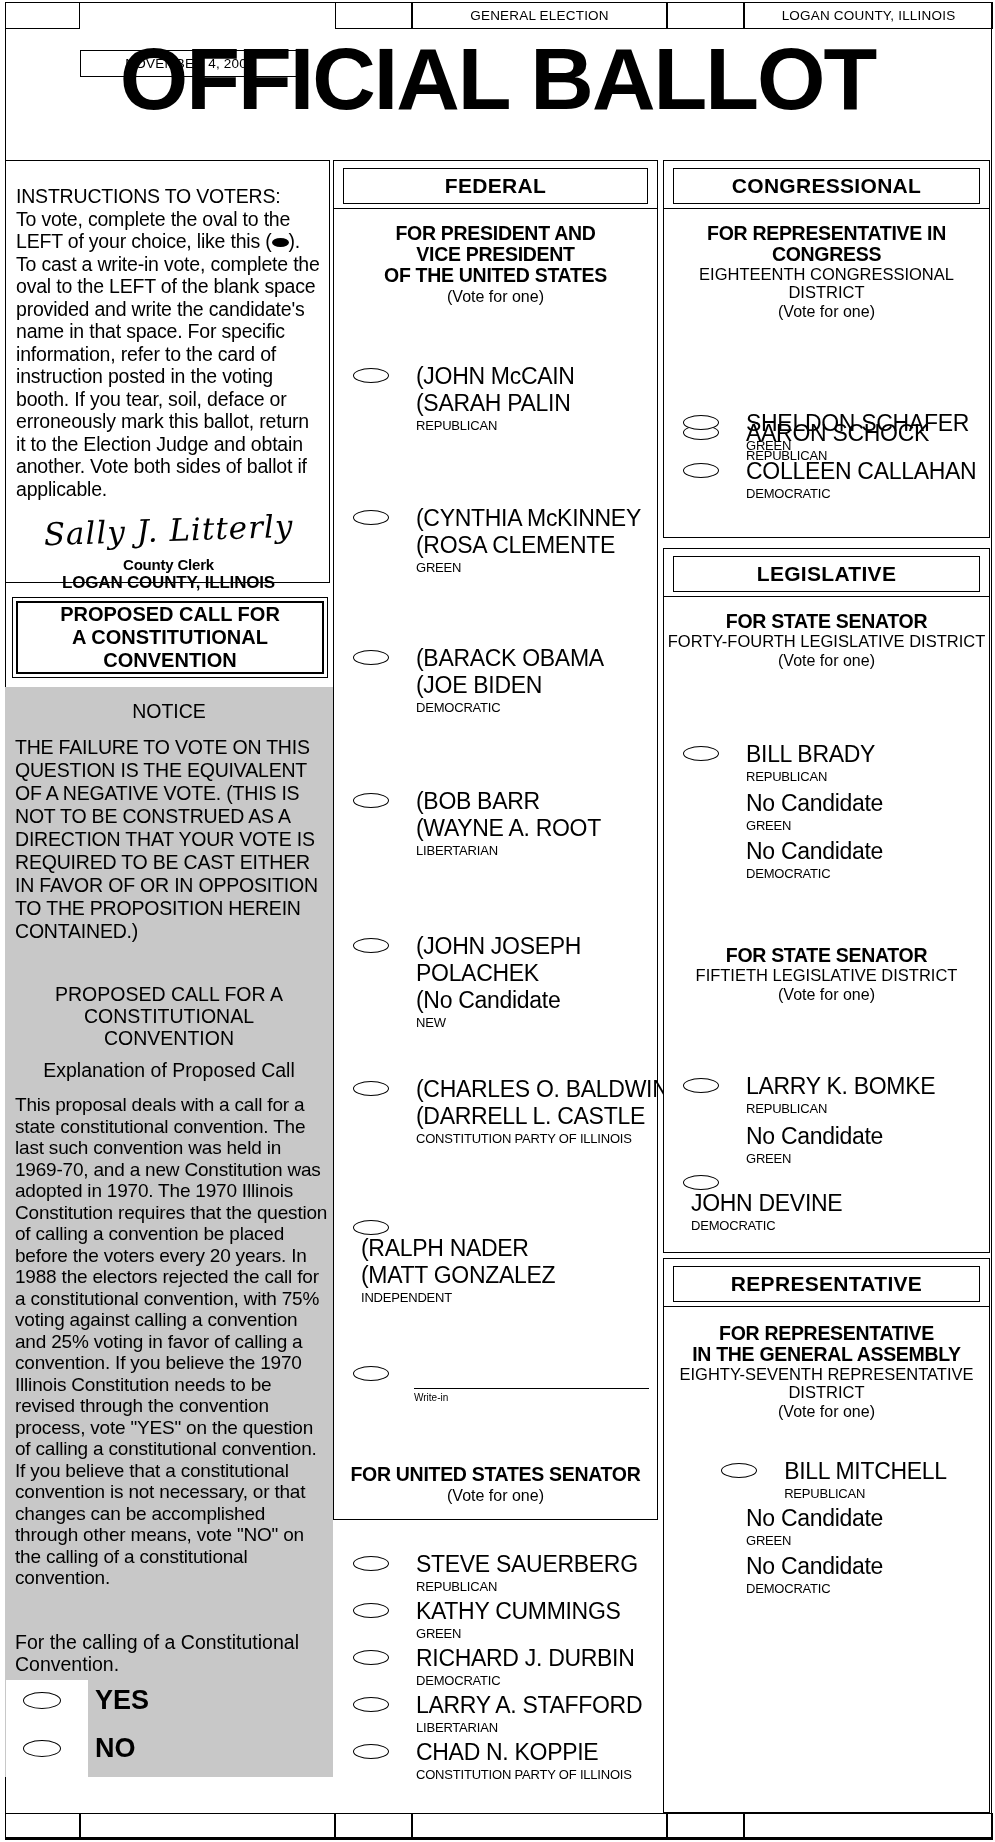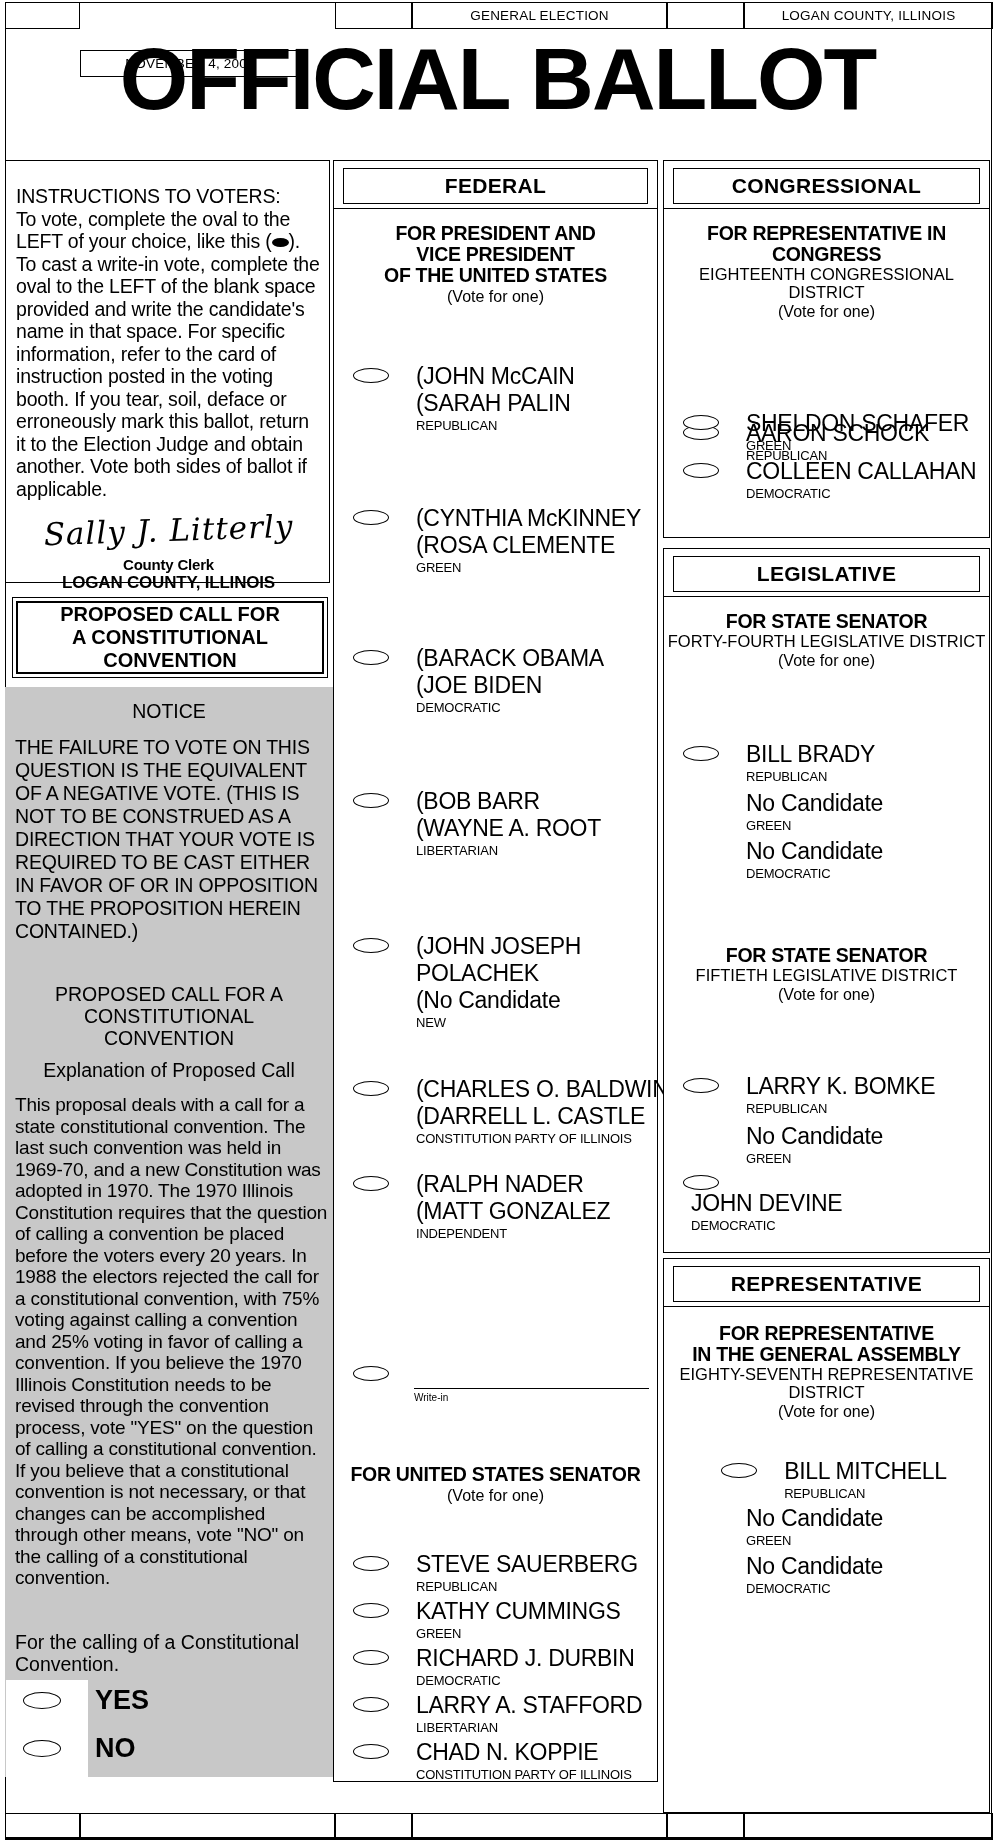--- a/index.html
+++ b/index.html
@@ -106,21 +106,21 @@
     <div class="opt-row" style="top:998px;">
       <div class="opt-oval"></div>
       <div class="opt-label">YES</div>
     </div>
     <div class="opt-row" style="top:1046px;">
       <div class="opt-oval"></div>
       <div class="opt-label">NO</div>
     </div>
   </div>
 
-  <div class="sec-box" style="left:333px;top:160px;width:325px;height:1622px;">
+  <div class="sec-box" style="left:333px;top:160px;width:325px;height:1360px;">
     <div class="sec-label-box">FEDERAL</div>
     <div class="sec-hr"></div>
 
     <div class="contest-head" style="top:62px;">
       <div class="ch-title">FOR PRESIDENT AND</div>
       <div class="ch-title">VICE PRESIDENT</div>
       <div class="ch-title">OF THE UNITED STATES</div>
       <div class="ch-vote">(Vote for one)</div>
     </div>
 
@@ -172,21 +172,21 @@
 
     <div class="cand-row" style="top:915px;">
       <div class="oval"></div>
       <div class="cand-text">
         <div class="cand-name">(CHARLES O. BALDWIN</div>
         <div class="cand-name">(DARRELL L. CASTLE</div>
         <div class="cand-party">CONSTITUTION PARTY OF ILLINOIS</div>
       </div>
     </div>
 
-    <div class="cand-row" style="top:1010px;">
+    <div class="cand-row" style="top:1054px;flex-direction:column;">
       <div class="oval"></div>
       <div class="cand-text">
         <div class="cand-name">(RALPH NADER</div>
         <div class="cand-name">(MATT GONZALEZ</div>
         <div class="cand-party">INDEPENDENT</div>
       </div>
     </div>
 
     <div class="cand-row" style="top:1200px;">
       <div class="oval"></div>

